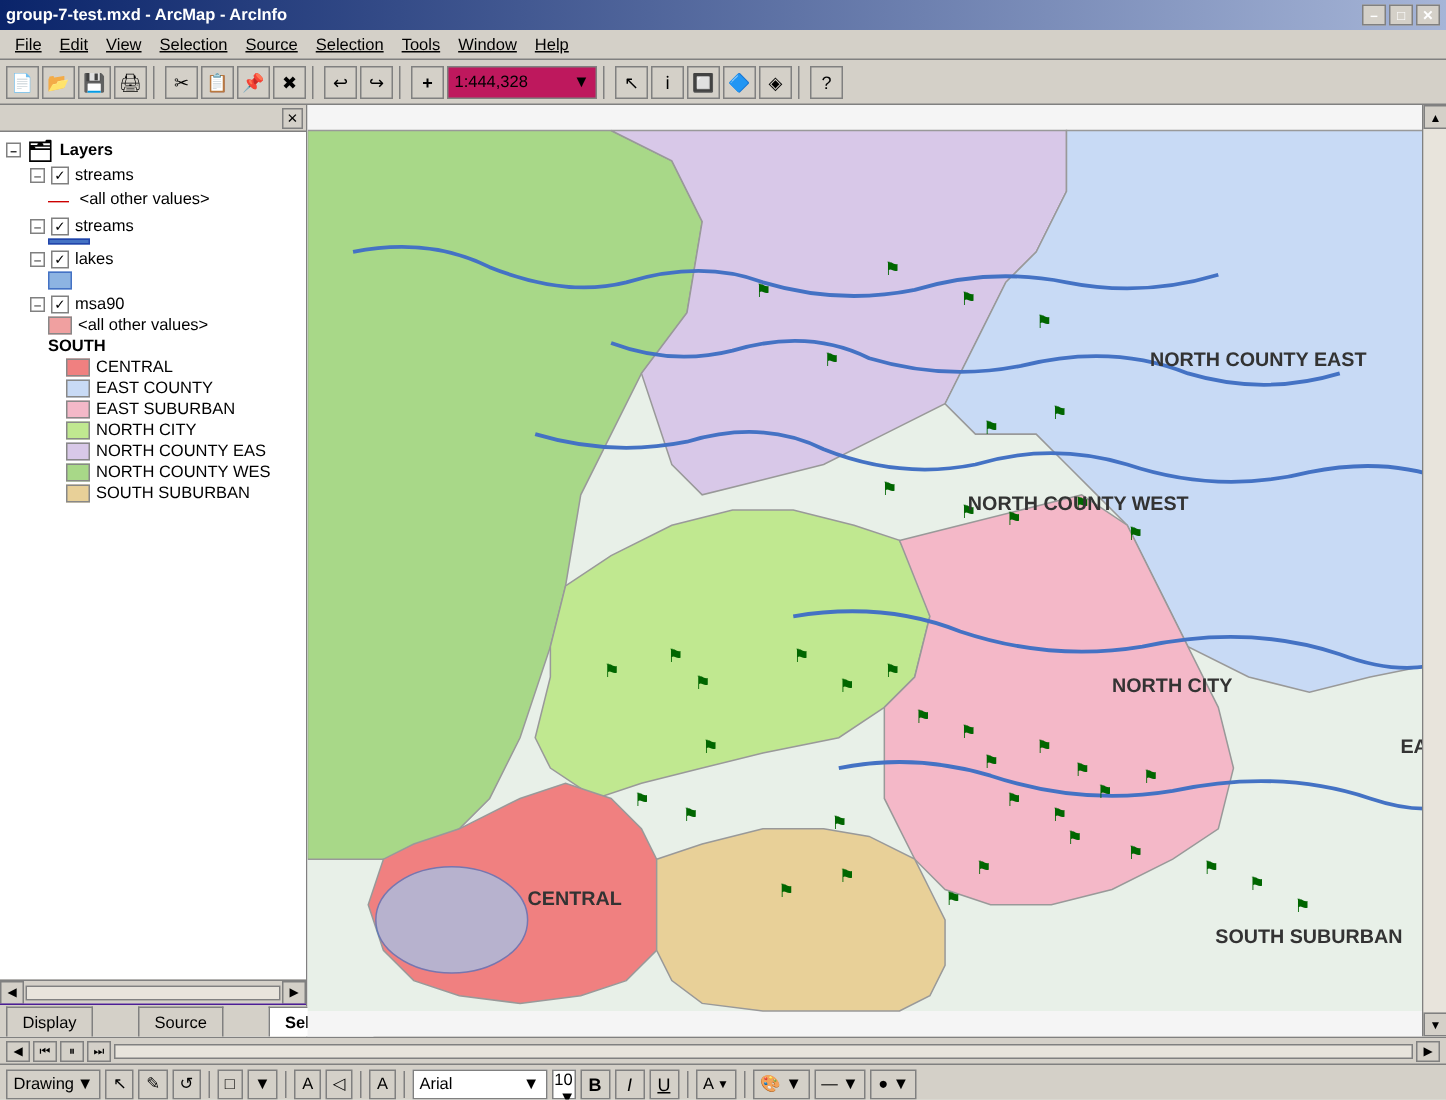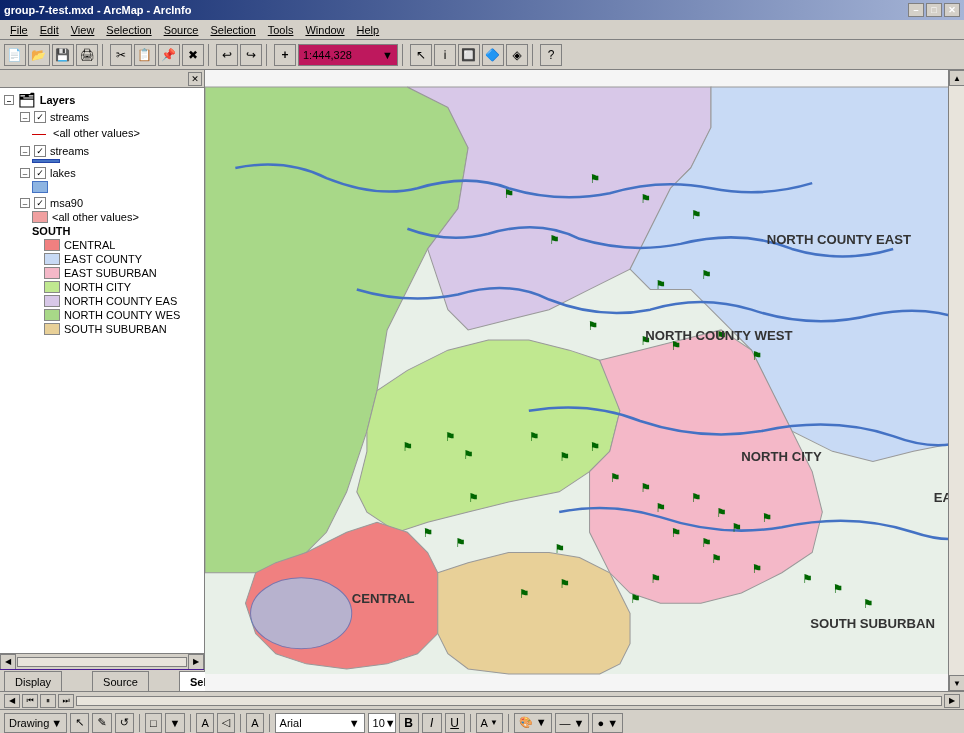--- a/index.html
+++ b/index.html
@@ -229,21 +229,22 @@
       display: flex; align-items: center;
       width: 90px;
     }
     .size-box {
       height: 20px;
       border: 1px solid #808080;
       background: white;
       padding: 0 4px;
       font-size: 11px;
       display: flex; align-items: center;
-      width: 28px;
+      width: 16px;
+      flex-direction: column;
     }
     .bold-btn {
       width: 20px; height: 20px;
       background: #d4d0c8;
       border: 1px solid #808080;
       font-weight: bold;
       font-size: 12px;
       display: flex; align-items: center; justify-content: center;
       cursor: pointer;
     }

